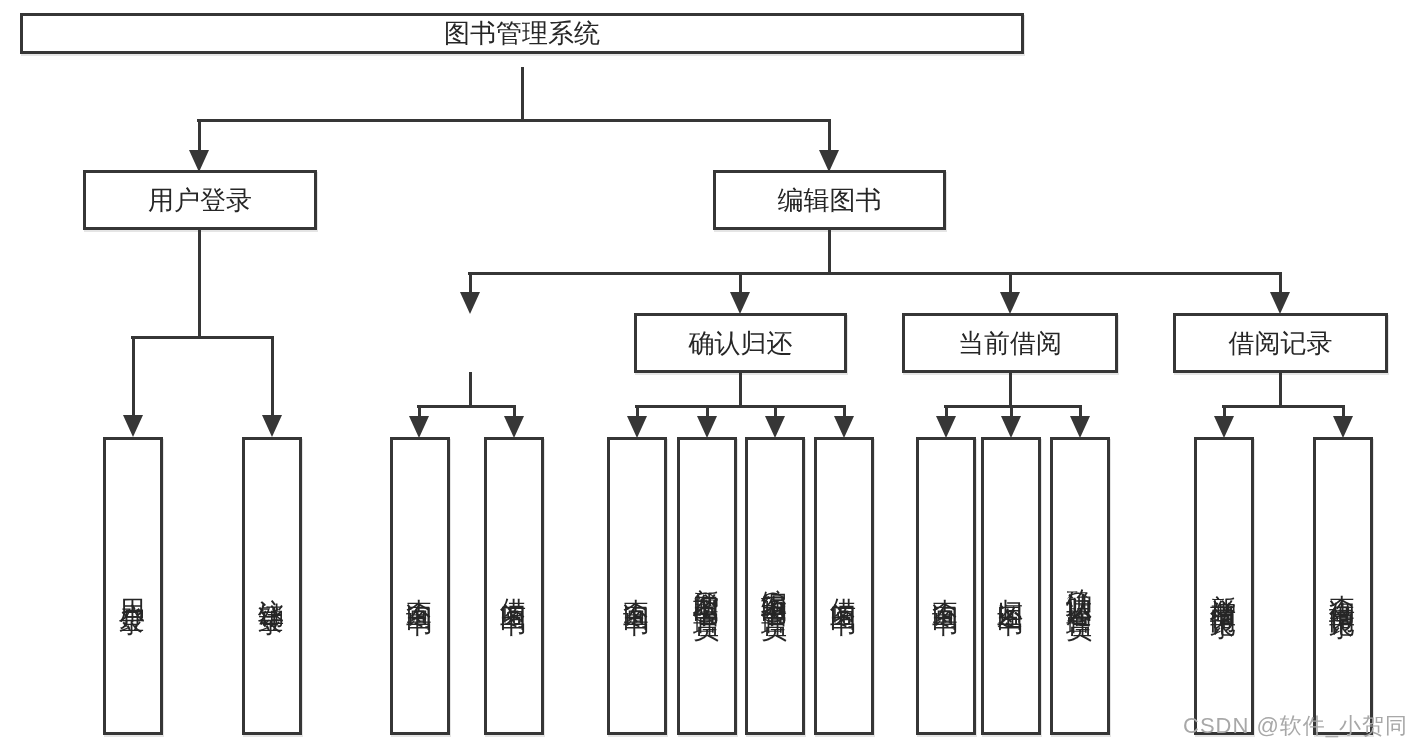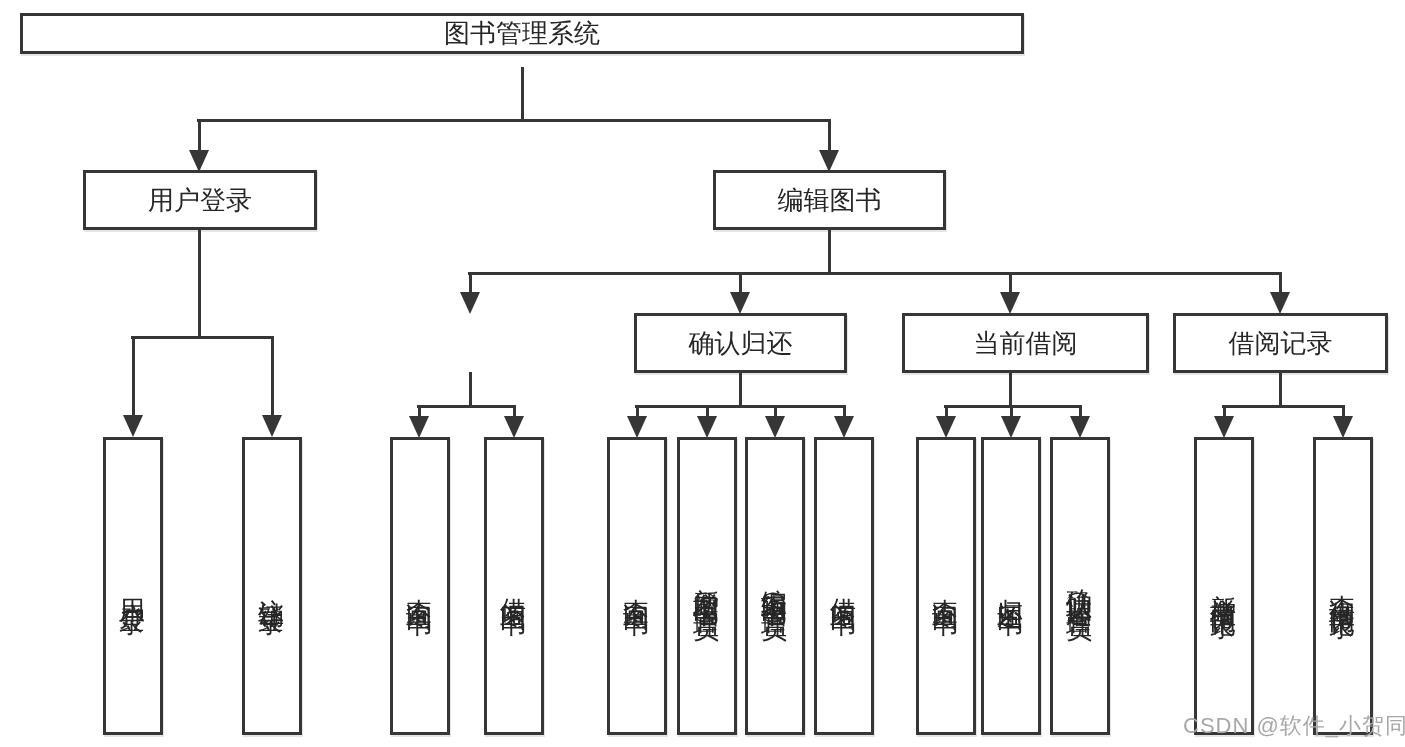--- a/index.html
+++ b/index.html
@@ -79,21 +79,21 @@
   <div class="arrow" style="left:262px;top:336px;height:101px;"></div>
 
   <div class="vl" style="left:828px;top:229px;height:46px;"></div>
   <div class="hl" style="left:468px;top:272px;width:814px;"></div>
   <div class="arrow" style="left:460px;top:272px;height:42px;"></div>
   <div class="arrow" style="left:730px;top:272px;height:42px;"></div>
   <div class="arrow" style="left:1000px;top:272px;height:42px;"></div>
   <div class="arrow" style="left:1270px;top:272px;height:42px;"></div>
 
   <div class="box" style="left:634px;top:313px;width:213px;height:60px;">确认归还</div>
-  <div class="box" style="left:902px;top:313px;width:247px;height:60px;">当前借阅</div>
+  <div class="box" style="left:902px;top:313px;width:216px;height:60px;">当前借阅</div>
   <div class="box" style="left:1173px;top:313px;width:215px;height:60px;">借阅记录</div>
 
   <div class="vl" style="left:469px;top:372px;height:36px;"></div>
   <div class="hl" style="left:417px;top:405px;width:99px;"></div>
   <div class="arrow" style="left:409px;top:405px;height:33px;"></div>
   <div class="arrow" style="left:504px;top:405px;height:33px;"></div>
 
   <div class="vl" style="left:739px;top:372px;height:36px;"></div>
   <div class="hl" style="left:635px;top:405px;width:211px;"></div>
   <div class="arrow" style="left:627px;top:405px;height:33px;"></div>

